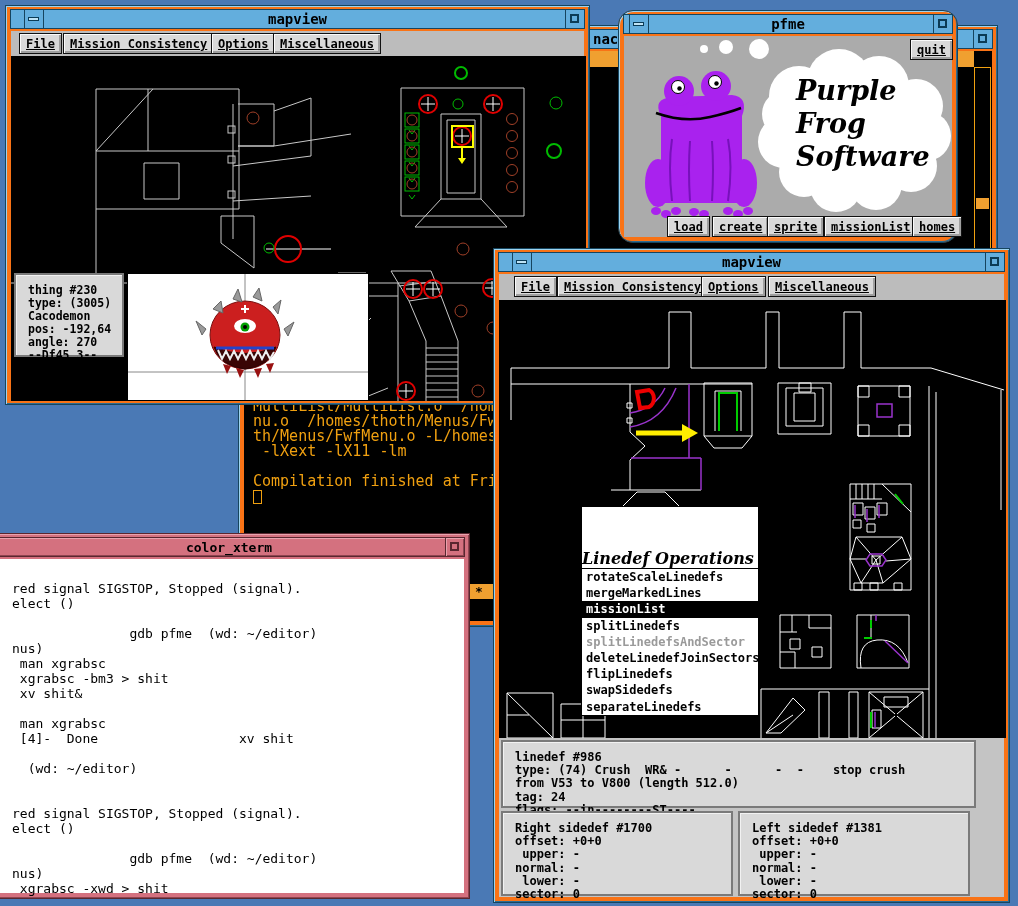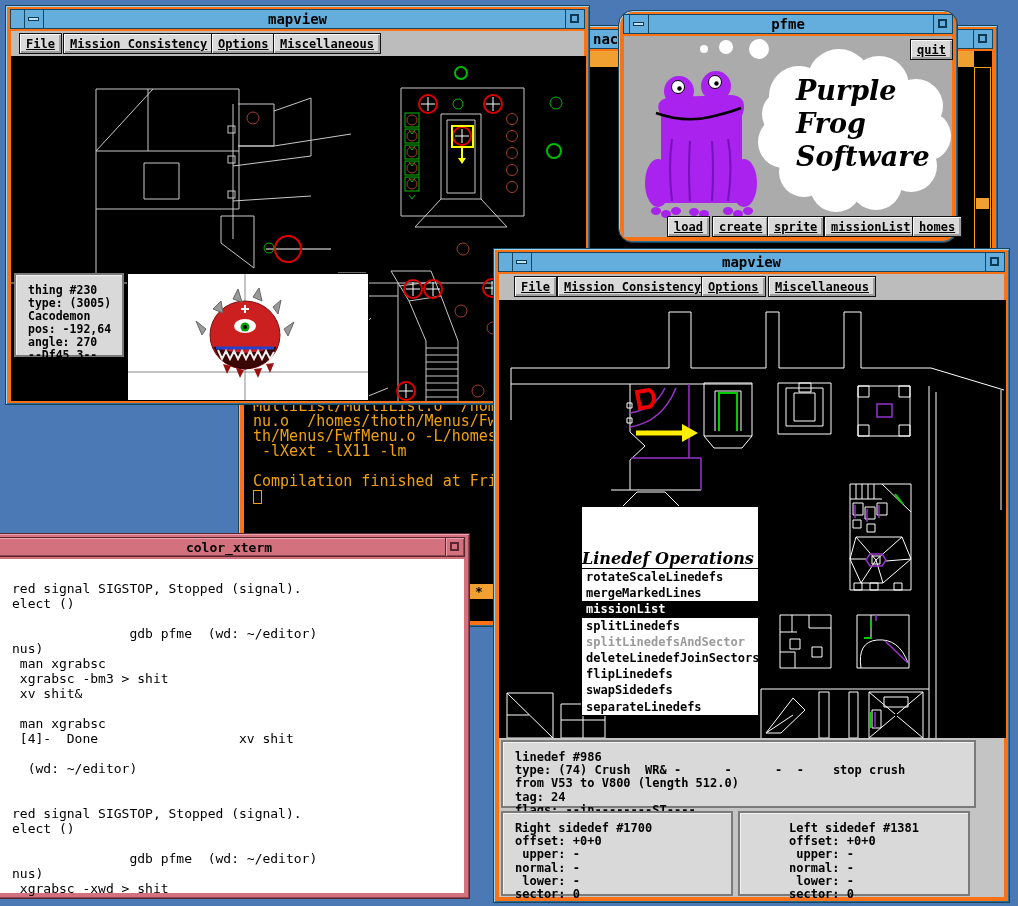--- a/index.html
+++ b/index.html
@@ -301,21 +301,21 @@
 flags: --in--------ST----</pre>
     </div>
     <div class="panel" style="left:2px; top:537px; width:232px; height:85px;">
       <pre>Right sidedef #1700
 offset: +0+0
  upper: -
 normal: -
  lower: -
 sector: 0</pre>
     </div>
-    <div class="panel" style="left:239px; top:537px; width:232px; height:85px;padding-left:37px;">
+    <div class="panel" style="left:239px; top:537px; width:232px; height:85px;">
       <pre>Left sidedef #1381
 offset: +0+0
  upper: -
 normal: -
  lower: -
 sector: 0</pre>
     </div>
   </div>
 </div>
 

